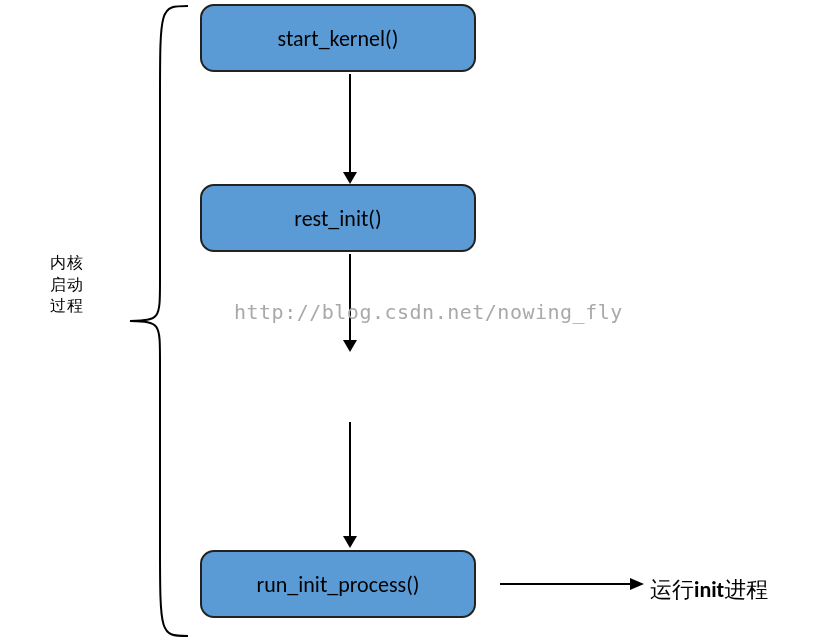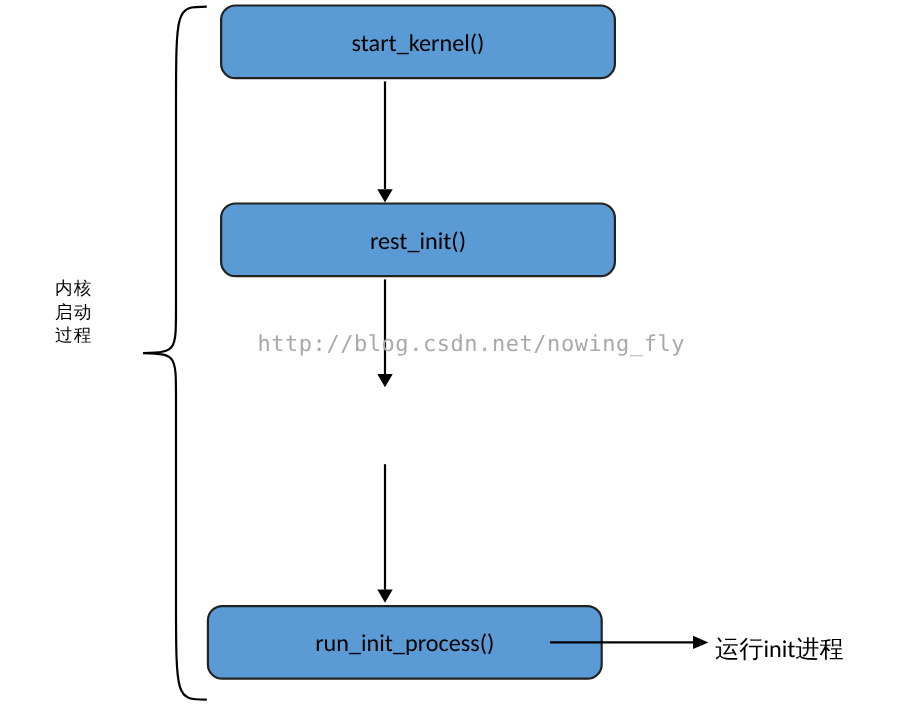--- a/index.html
+++ b/index.html
@@ -16,21 +16,21 @@
     }
     .canvas {
       position: absolute;
       top: 0;
       left: 0;
       width: 830px;
       height: 642px;
     }
     .flow-box {
       position: absolute;
-      width: 360px;
+      width: 276px;
       height: 68px;
       background: #5b9bd5;
       border: 2px solid #222;
       border-radius: 14px;
       display: flex;
       align-items: center;
       justify-content: center;
       font-size: 22px;
       color: #000;
     }
@@ -79,21 +79,21 @@
       position: absolute;
       left: 644px;
       top: 573px;
       background: #fff;
       padding: 2px 6px;
       font-size: 22px;
       color: #000;
       white-space: nowrap;
     }
     .run-label .bold {
-      font-weight: 400;
+      font-weight: 700;
     }
   </style>
 </head>
 <body>
 <div class="canvas">
 
   <svg class="brace-svg" width="80" height="642">
     <path d="M 68 6
              C 40 6, 40 6, 40 100
              L 40 280
@@ -120,21 +120,21 @@
     <span>rest_init()</span>
   </div>
 
   <div class="arrow-line" style="top:254px; height:86px;"></div>
   <div class="arrow-head" style="top:340px;"></div>
 
 
   <div class="arrow-line" style="top:422px; height:114px;"></div>
   <div class="arrow-head" style="top:536px;"></div>
 
-  <div class="flow-box" style="left:188px; top:550px;">
+  <div class="flow-box" style="left:200px; top:550px;">
     <span>run_init_process()</span>
   </div>
 
   <svg style="position:absolute; left:500px; top:576px;" width="150" height="20">
     <line x1="0" y1="8" x2="130" y2="8" stroke="#000" stroke-width="2"></line>
     <polygon points="130,2 144,8 130,14" fill="#000"></polygon>
   </svg>
 
   <div class="run-label">
     <span>运行</span><span class="bold">init</span><span>进程</span>

